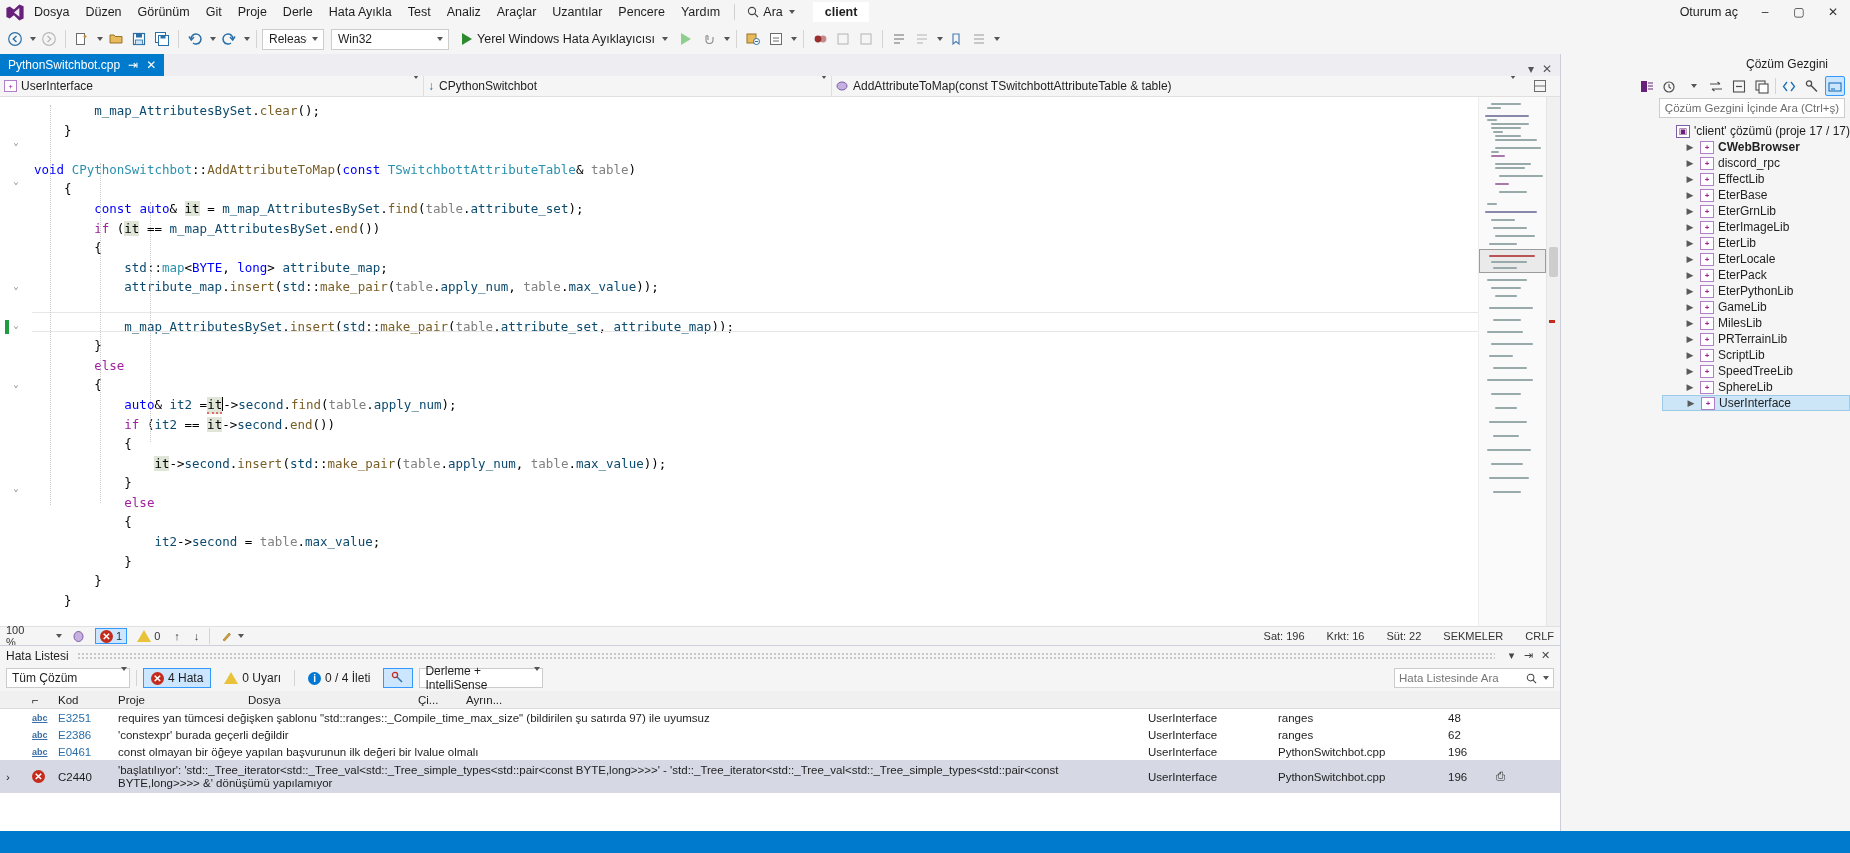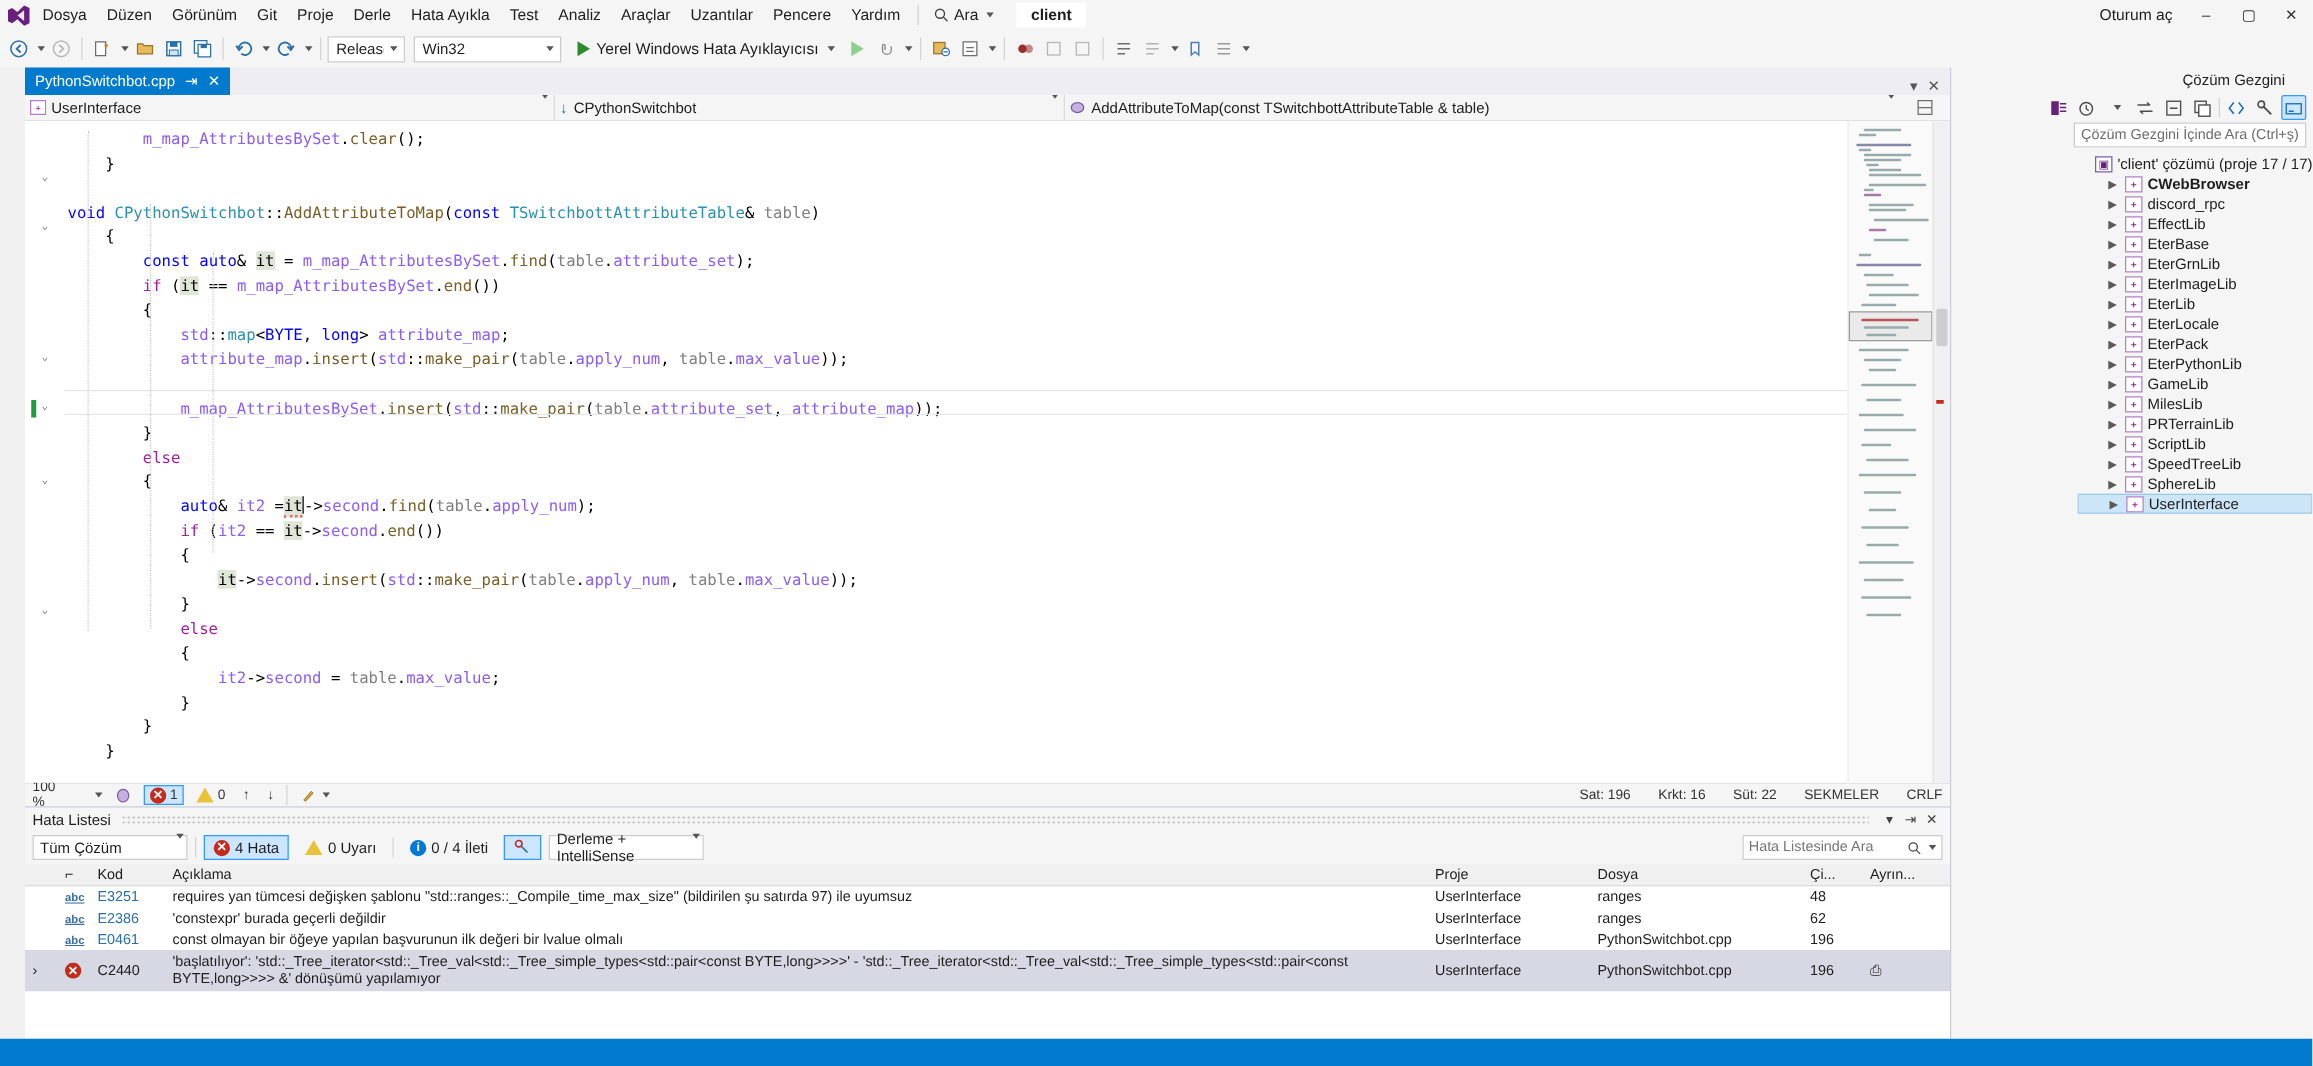--- a/index.html
+++ b/index.html
@@ -36,21 +36,21 @@
            padding:0 2px 0 6px; font-size:12px; color:#1e1e1e; }
   .combo .cv { flex:1; white-space:nowrap; overflow:hidden; }
   .combo .cb { width:14px; display:flex; align-items:center; justify-content:center; }
   .combo-release { width:62px; }
   .combo-plat { width:118px; }
   .run-btn { display:flex; align-items:center; gap:5px; padding:0 6px; height:22px; font-size:12.5px; }
   .tri { width:0;height:0;border-top:6px solid transparent;border-bottom:6px solid transparent;border-left:10px solid #2d8a2d; }
   .tri-o { width:0;height:0;border-top:6px solid transparent;border-bottom:6px solid transparent;border-left:10px solid #8fce8f; }
 
   
-  .workspace { flex:1; display:flex; min-height:0;margin-left:20px; }
+  .workspace { flex:1; display:flex; min-height:0; }
   .left-col { flex:1; display:flex; flex-direction:column; min-width:0; }
 
   
   .tabstrip { height:22px; background:#eeeef2; display:flex; align-items:flex-end; }
   .doctab { height:22px; background:#007acc; color:#fff; display:flex; align-items:center;
             padding:0 8px; font-size:12px; gap:8px; }
   .doctab .pin, .doctab .close { font-size:12px; line-height:12px; }
   .tabstrip-right { margin-left:auto; display:flex; align-items:center; gap:8px; padding-right:8px; color:#555; font-size:12px;}
 
   
@@ -76,21 +76,21 @@
   .vscroll { width:14px; background:#f0f0f0; border-left:1px solid #e4e4e4; position:relative; flex:none;}
   .vthumb { position:absolute; left:2px; right:2px; background:#cdcdcd; border-radius:2px; }
   .vmark { position:absolute; left:2px; width:6px; height:3px; }
 
   
   .k  { color:#0000ff; }           
   .kc { color:#a020a0; }           
   .ty { color:#2b91af; }           
   .cls{ color:#2b91af; }
   .fn { color:#795e26; }           
-  .id { color:#8b5cf6; }
+  .id { color:#0c4a6e; }
   .pm { color:#808080; }
   .op { color:#000000; }
   .hl { background:#dfe6d8; }      
   .sq { border-bottom:2px dotted #e06c6c; }
   .curline { position:absolute; left:0; right:0; height:19.6px; border-top:1px solid #e6e6e6; border-bottom:1px solid #e6e6e6;}
   .caret { display:inline-block; width:1px; height:14px; background:#000; vertical-align:-2px; }
   .fold { position:absolute; width:10px; text-align:center; color:#777; font-size:9px; font-family:"DejaVu Sans Mono",monospace;}
   .guide { position:absolute; width:0; border-left:1px dotted #c8c8c8; }
   .chmark { position:absolute; left:5px; width:4px; background:#1f9c3f; }
 
@@ -600,21 +600,20 @@
               </svg>
             <span class="caret-dn"></span>
           </div>
         </div>
 
         <div class="err-grid">
           <div class="err-head">
             <div class="c c-ico"></div>
             <div class="c c-sev">⌐</div>
             <div class="c c-code">Kod</div>
-            <div class="c c-desc">Açıklama</div>
             <div class="c c-proj">Proje</div>
             <div class="c c-file">Dosya</div>
             <div class="c c-line">Çi...</div>
             <div class="c c-det">Ayrın...</div>
           </div>
 
           <div class="err-row">
             <div class="c c-ico"></div>
             <div class="c c-sev ico-abc">abc</div>
             <div class="c c-code" style="color:#2a6fa8">E3251</div>

